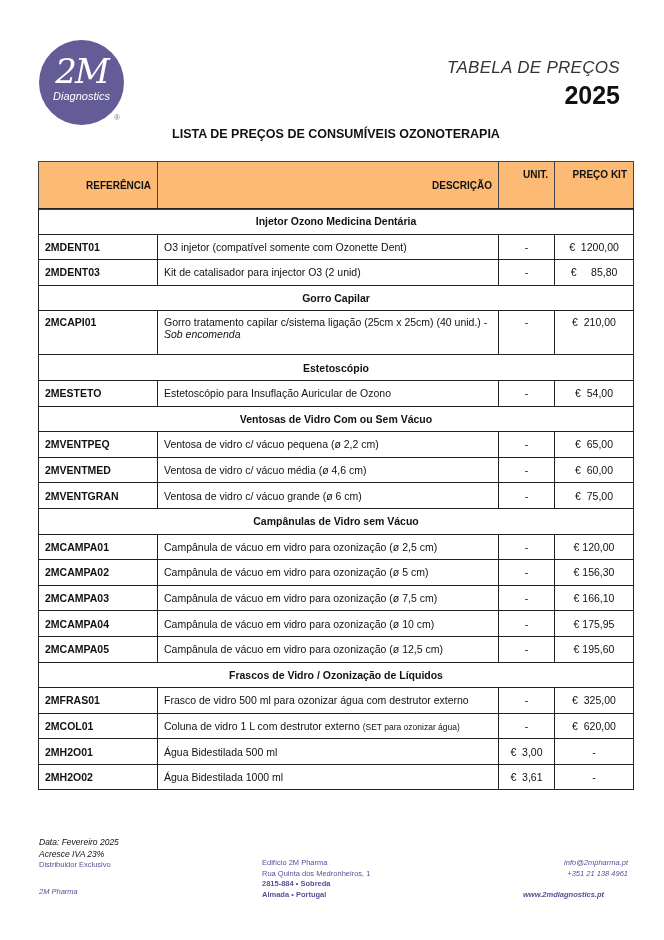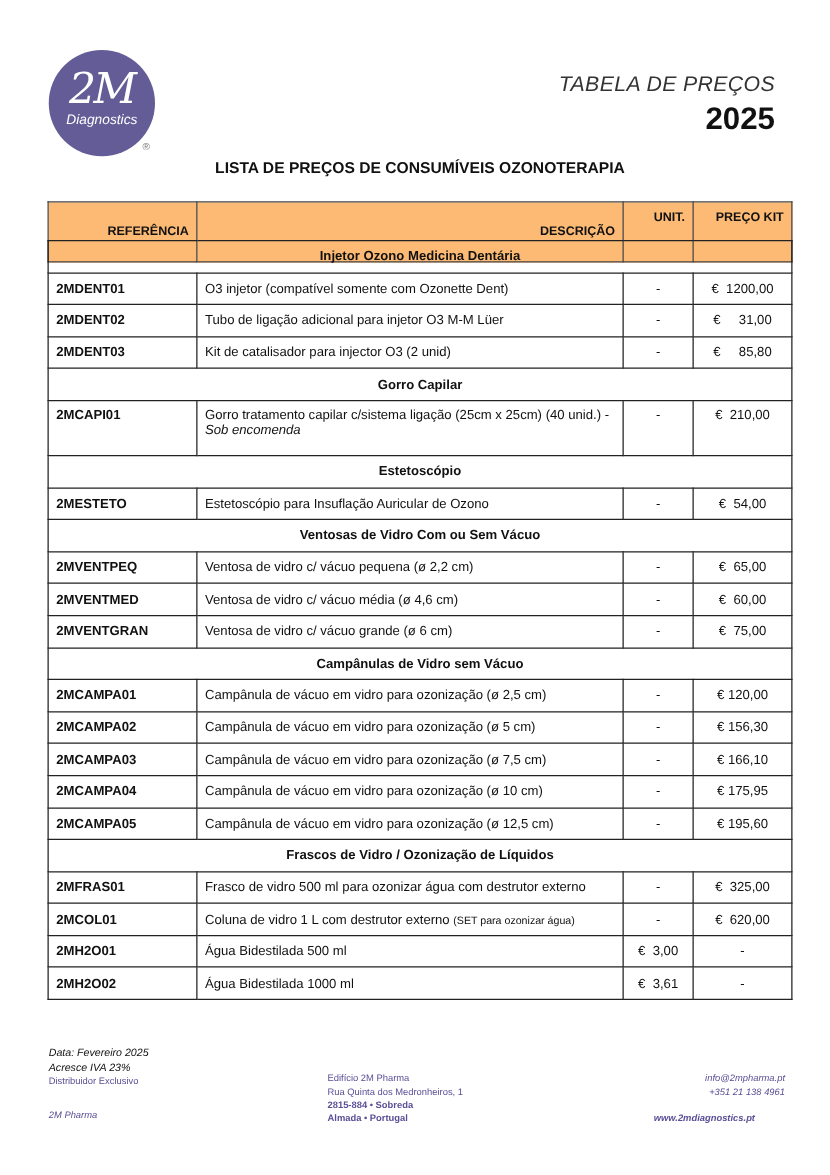--- a/index.html
+++ b/index.html
@@ -9,21 +9,21 @@
   .logo-text { display: block; font-style: italic; font-size: 11px; margin-top: 2px; }
   .reg { position: absolute; left: 114px; top: 113px; font-size: 8px; color: #777; }
   .doc-title { position: absolute; right: 44px; top: 58px; font-style: italic; font-size: 17px; color: #333; letter-spacing: 0.3px; font-weight: normal; }
   .doc-year { position: absolute; right: 44px; top: 81px; font-size: 25px; font-weight: bold; color: #111; }
   .list-title { position: absolute; left: 0; width: 672px; top: 127px; text-align: center; font-size: 12.5px; font-weight: bold; }
   table { border-collapse: collapse; position: absolute; left: 38px; width: 595px; table-layout: fixed; }
   td, th { border: 1px solid #222; font-size: 10.5px; padding: 0 6px; }
   .head { top: 161px; }
   .head th { background: #fdba74; height: 40px; font-size: 10px; font-weight: bold; text-align: right; border-color: #444; }
   .head th.top { vertical-align: top; padding-top: 7px; }
-  .body { top: 192px; border: 1.5px solid #444; padding-left: 24px; }
+  .body { top: 208px; border: 1.5px solid #444; padding-left: 24px; }
   .body td { height: 24.6px; }
   .cat td { text-align: center; font-weight: bold; }
   .ref { font-weight: bold; }
   .c { text-align: center; }
   .r { text-align: center; margin-top: 44px; }
   .tall td { height: 38px; vertical-align: top; padding-top: 5px; }
   .small { font-size: 8.5px; }
   .foot-left { position: absolute; left: 39px; top: 837px; font-size: 8.5px; font-style: italic; line-height: 11.5px; }
   .purple { color: #5a4e96; }
   .foot-mid { position: absolute; left: 262px; top: 858px; font-size: 7.5px; line-height: 10.5px; color: #5a4e96; }
@@ -72,26 +72,20 @@
       <tr class="cat">
         <td colspan="4">Injetor Ozono Medicina Dentária</td>
       </tr>
       <tr>
         <td class="ref">2MDENT01</td>
         <td><span>O3 injetor (compatível somente com Ozonette Dent)</span></td>
         <td class="c" style="white-space: pre;">-</td>
         <td class="r" style="white-space: pre;">€  1200,00</td>
       </tr>
       <tr>
-        <td class="ref">2MDENT02</td>
-        <td><span>Tubo de ligação adicional para injetor O3 M-M Lüer</span></td>
-        <td class="c" style="white-space: pre;">-</td>
-        <td class="r" style="white-space: pre;">€     31,00</td>
-      </tr>
-      <tr>
         <td class="ref">2MDENT03</td>
         <td><span>Kit de catalisador para injector O3 (2 unid)</span></td>
         <td class="c" style="white-space: pre;">-</td>
         <td class="r" style="white-space: pre;">€     85,80</td>
       </tr>
       <tr class="cat">
         <td colspan="4">Gorro Capilar</td>
       </tr>
       <tr class="tall">
         <td class="ref">2MCAPI01</td>

